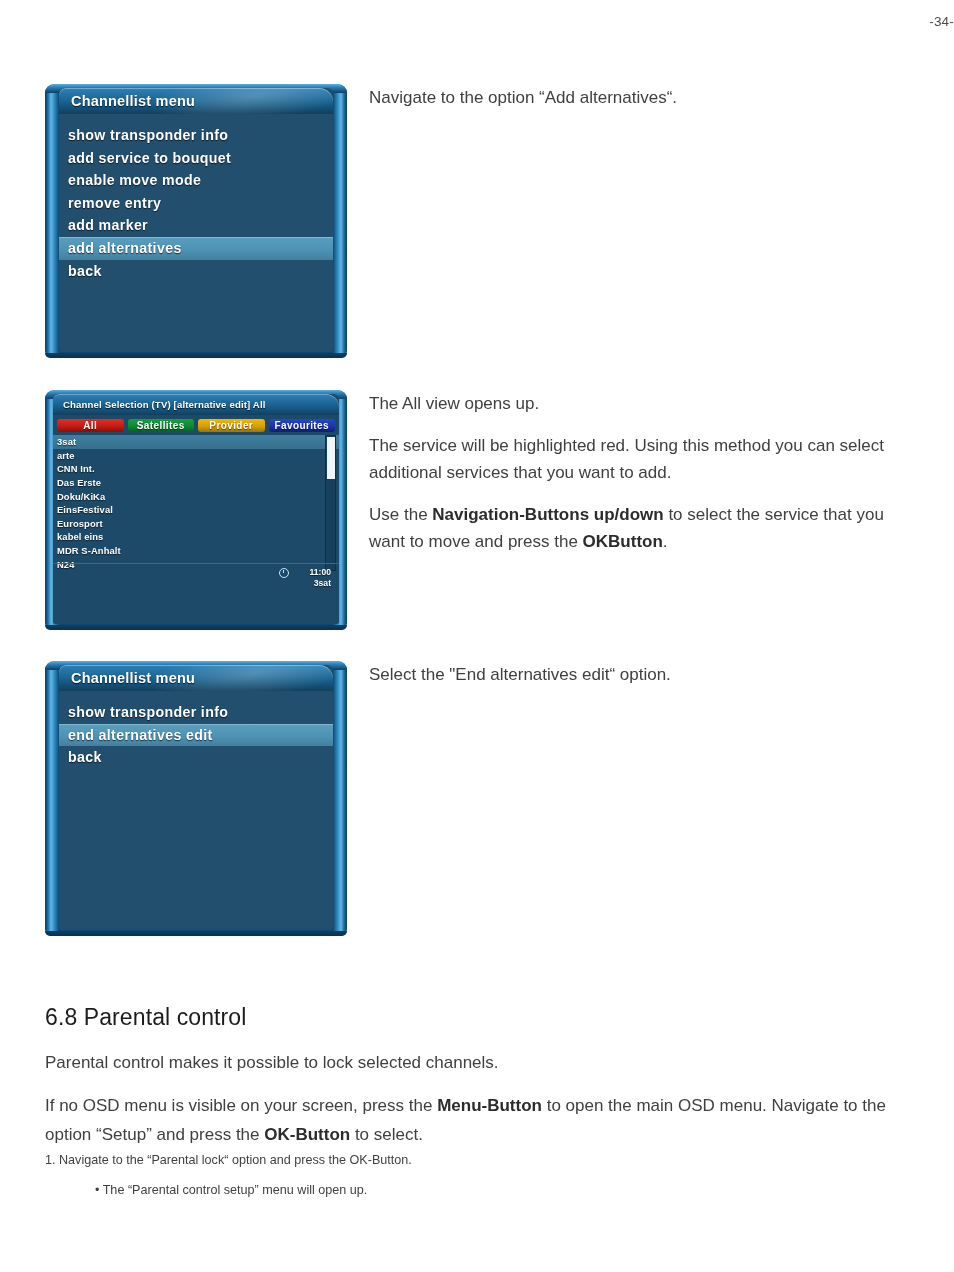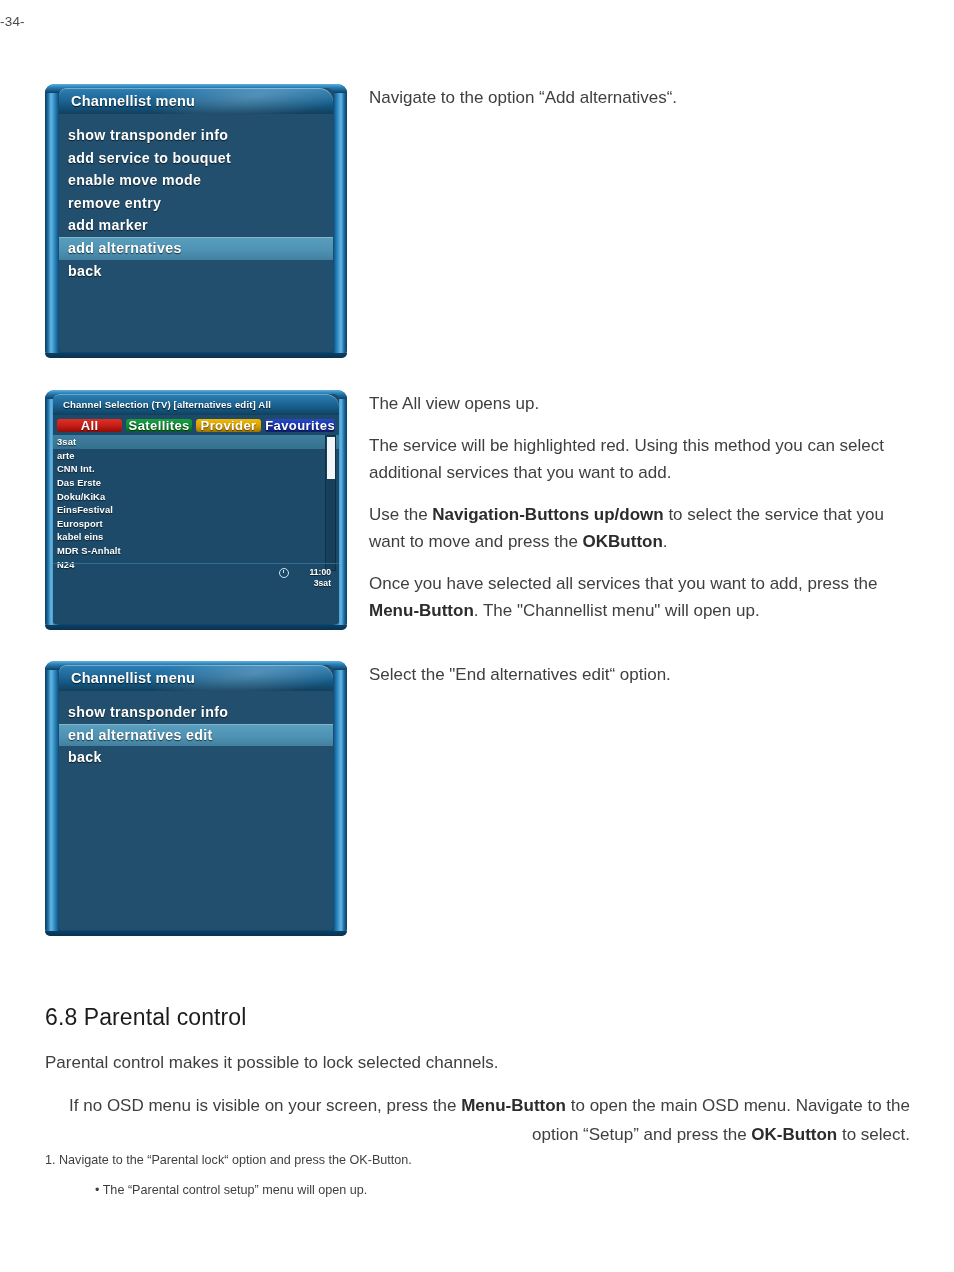--- a/index.html
+++ b/index.html
@@ -15,21 +15,21 @@
     position: relative;
     overflow: hidden;
   }
 
   
   .page-number {
     position: absolute;
     top: 14px;
     left: 0;
     width: 954px;
-    text-align: left;
+    text-align: right;
     font-size: 13.5px;
     color: #4a4a4a;
     letter-spacing: 0.2px;
   }
 
   
   .row {
     position: absolute;
   }
   .prose {
@@ -171,21 +171,21 @@
     padding: 4px 4px 3px 4px;
   }
   .cs-btn {
     flex: 1;
     height: 13px;
     border-radius: 3px;
     display: flex;
     align-items: center;
     justify-content: center;
     color: #ffffff;
-    font-size: 13px;
+    font-size: 10px;
     font-weight: bold;
     letter-spacing: 0.4px;
     text-shadow: 0 1px 1px rgba(0,0,0,0.6);
   }
   .cs-btn.red    { background: linear-gradient(to bottom, #e03028 0%, #c41c14 55%, #8c0d08 100%); }
   .cs-btn.green  { background: linear-gradient(to bottom, #17a041 0%, #0e8a33 55%, #066022 100%); }
   .cs-btn.yellow { background: linear-gradient(to bottom, #f0b806 0%, #d8a000 55%, #9d7400 100%); }
   .cs-btn.blue   { background: linear-gradient(to bottom, #2648c8 0%, #1a35ad 55%, #0d1f75 100%); }
 
   .cs-list {
@@ -308,21 +308,21 @@
 </div>
 
 <div class="row prose" style="left:369px; top:84px; width:540px;">
   <p>Navigate to the option “Add alternatives“.</p>
 </div>
 
 <div class="osd" style="left:45px; top:390px; width:302px; height:240px; padding:4px 8px 6px 8px;">
   <div class="osd-inner" style="background:#1d4a68;">
     <div class="cs-title">
       <span class="sheen"></span>
-      <span class="cs-title-text">Channel Selection (TV) [alternatives edit] All</span>
+      <span class="cs-title-text">Channel Selection (TV) [alternative edit] All</span>
     </div>
     <div class="cs-body">
 
       <div class="cs-buttons">
         <div class="cs-btn red">All</div>
         <div class="cs-btn green">Satellites</div>
         <div class="cs-btn yellow">Provider</div>
         <div class="cs-btn blue">Favourites</div>
       </div>
 
@@ -354,21 +354,20 @@
       </div>
 
     </div>
   </div>
 </div>
 
 <div class="row prose" style="left:369px; top:390px; width:525px;">
   <p>The All view opens up.</p>
   <p>The service will be highlighted red. Using this method you can select additional services that you want to add.</p>
   <p><span>Use the </span><b>Navigation-Buttons up/down</b><span> to select the service that you want to move and press the </span><b>OKButton</b><span>.</span></p>
-  <p><span>Once you have selected all services that you want to add, press the </span><b>Menu-Button</b><span>. The "Channellist menu" will open up.</span></p>
 </div>
 
 <div class="osd" style="left:45px; top:661px; width:302px; height:275px;">
   <div class="osd-inner">
     <div class="osd-title">
       <span class="sheen"></span>
       <span class="osd-title-text">Channellist menu</span>
     </div>
     <div class="osd-body">
       <div class="menu-item">show transponder info</div>
@@ -380,18 +379,18 @@
 
 <div class="row prose" style="left:369px; top:661px; width:540px;">
   <p>Select the "End alternatives edit“ option.</p>
 </div>
 
 <div class="row" style="left:45px; top:1004px; width:865px;">
   <h2 class="section">6.8 Parental control</h2>
 
   <div class="prose" style="margin-top:18px;">
     <p>Parental control makes it possible to lock selected channels.</p>
-    <p style="line-height:1.72;text-align:right;"><span>If no OSD menu is visible on your screen, press the </span><b>Menu-Button</b><span> to open the main OSD menu. Navigate to the option “Setup” and press the </span><b>OK-Button</b><span> to select.</span></p>
+    <p style="line-height:1.72;"><span>If no OSD menu is visible on your screen, press the </span><b>Menu-Button</b><span> to open the main OSD menu. Navigate to the option “Setup” and press the </span><b>OK-Button</b><span> to select.</span></p>
   </div>
 
   <div class="small-step" style="margin-top:2px;">1. Navigate to the “Parental lock“ option and press the OK-Button.</div>
   <div class="sub-bullet" style="margin-top:11px;">• The “Parental control setup” menu will open up.</div>
 </div>
 
 </body></html>

